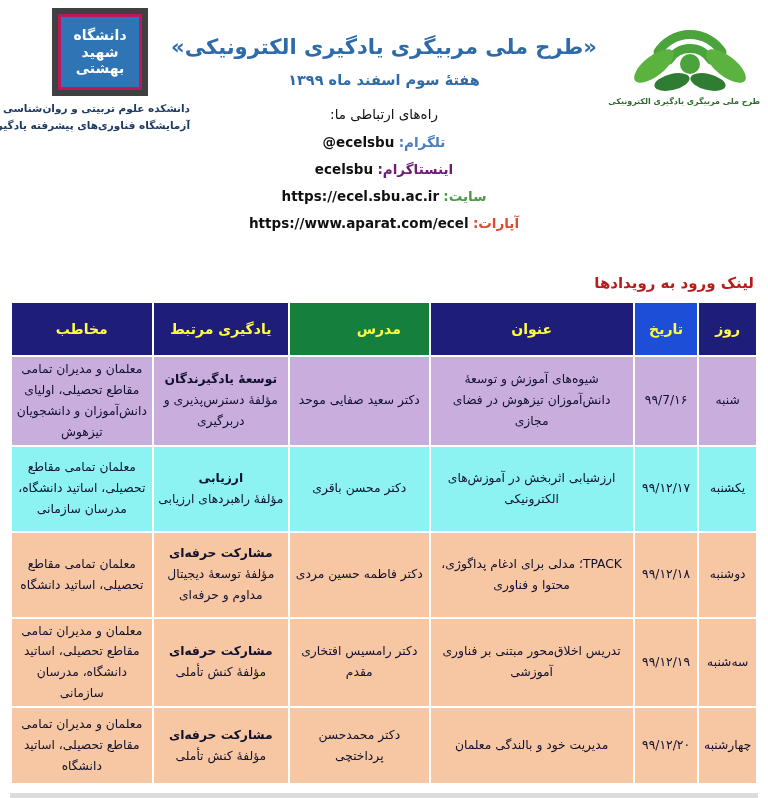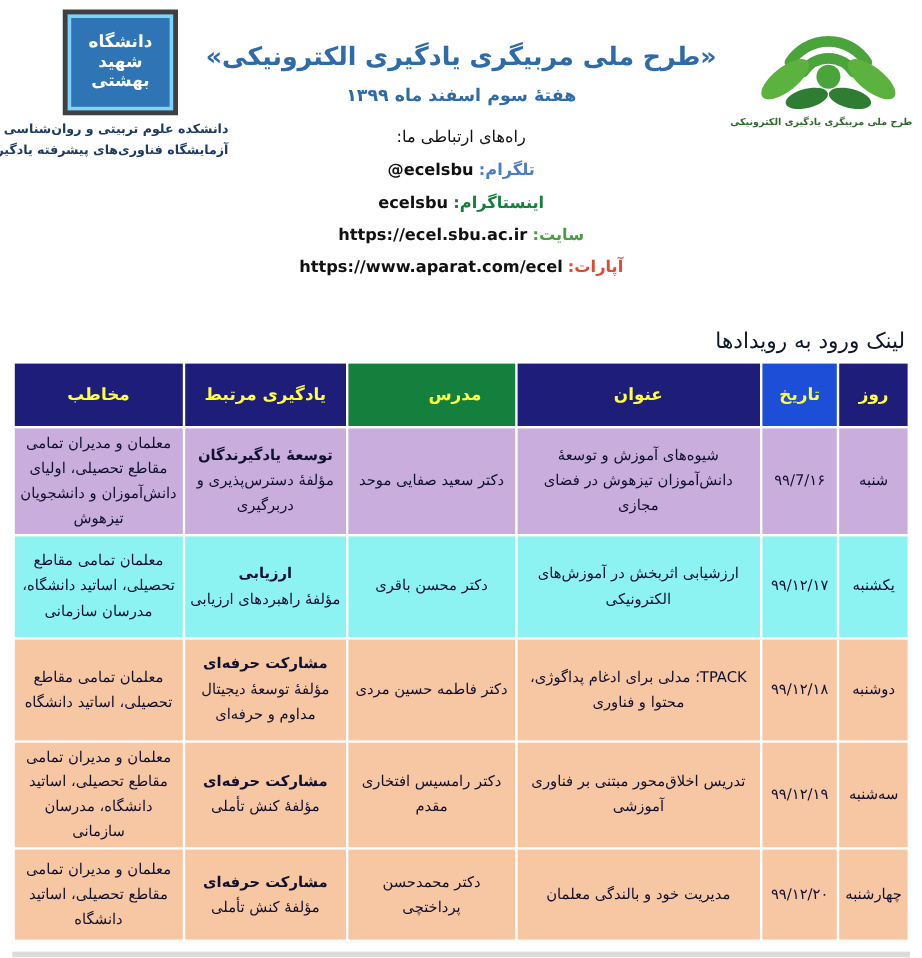--- a/index.html
+++ b/index.html
@@ -1,41 +1,41 @@
 <!DOCTYPE html>
 <html lang="fa"><head>
 <meta charset="utf-8">
 <style>
   * { margin:0; padding:0; box-sizing:border-box; }
   body { background:#fff; font-family:"DejaVu Sans", sans-serif; }
   .page { position:relative; width:768px; height:798px; background:#fff; overflow:hidden; margin:0 auto; direction:rtl; }
 
   
   .sbu-block { position:absolute; top:8px; left:10px; width:180px; direction:rtl; text-align:center; }
-  .sbu-logo { width:96px; height:88px; margin:0 auto; background:#7dd3fc; border:4px solid #404040; padding:3px; }
+  .sbu-logo { width:96px; height:88px; margin:0 auto; background:#be185d; border:6px solid #404040; padding:3px; }
   .sbu-logo-inner { width:100%; height:100%; background:#2f74b5; color:#fff; display:flex; flex-direction:column; align-items:center; justify-content:center; font-weight:bold; font-size:14px; line-height:1.2; }
   .sbu-caption { margin-top:4px; font-size:10.5px; font-weight:bold; color:#1d3a63; line-height:1.6; white-space:nowrap; }
 
   .title-block { position:absolute; top:14px; left:0; right:0; text-align:center; }
   .main-title { font-size:21px; font-weight:bold; color:#2e6ba8;margin-top:21px; }
   .sub-title { margin-top:13px; font-size:14.5px; font-weight:bold; color:#2e6ba8; }
 
   .ecel-block { position:absolute; top:4px; right:8px; width:140px; text-align:center; }
   .ecel-caption { font-size:8px; font-weight:bold; color:#2e6b2e; margin-top:1px; white-space:nowrap; }
 
   
   .contact { position:absolute; top:106px; left:0; right:0; text-align:center; direction:rtl; }
   .contact-heading { font-size:13.5px; color:#111; margin-bottom:12px; }
   .contact-line { margin-bottom:11px; font-size:13.5px; }
   .contact-label { font-weight:600; }
   .contact-value { font-weight:bold; color:#111; unicode-bidi:embed; }
 
   
   .events-line { position:absolute; top:272px; left:8px; right:14px; height:24px; direction:rtl; }
-  .events-label { position:absolute; right:0; top:2px; font-size:18px; font-weight:normal; color:#0f172a; }
+  .events-label { position:absolute; right:0; top:2px; font-size:15px; font-weight:bold; color:#b91c1c; }
   .events-url { position:absolute; right:170px; top:0; direction:ltr; font-family:"Liberation Serif","DejaVu Serif",serif; font-weight:bold; font-size:17px; color:#000; }
   .events-time { position:absolute; left:0; top:2px; font-size:14.5px; font-weight:bold; color:#000; }
 
   
   table.schedule { position:absolute; top:301px; right:10px; width:748px; border-collapse:separate; border-spacing:2.5px; table-layout:fixed; background:#fff; }
   table.schedule td, table.schedule th { text-align:center; vertical-align:middle; padding:2px 4px; overflow:hidden; }
   table.schedule th { color:#ffff42; font-size:14px; font-weight:bold; }
   table.schedule td { color:#10102e; font-size:12.3px; line-height:1.7; }
   .comp-main { font-weight:bold; display:block; }
   .comp-sub { display:block; }
@@ -83,21 +83,21 @@
     <div class="ecel-caption">طرح ملی مربیگری یادگیری الکترونیکی</div>
   </div>
 
   <div class="contact">
     <div class="contact-heading">راه‌های ارتباطی ما:</div>
     <div class="contact-line">
       <span class="contact-label" style="color: rgb(74, 126, 192);">تلگرام:</span>
       <span class="contact-value" dir="ltr">@ecelsbu</span>
     </div>
     <div class="contact-line">
-      <span class="contact-label" style="color: #15803d;">اینستاگرام:</span>
+      <span class="contact-label" style="color: #701a75;">اینستاگرام:</span>
       <span class="contact-value" dir="ltr">ecelsbu</span>
     </div>
     <div class="contact-line">
       <span class="contact-label" style="color: rgb(77, 156, 68);">سایت:</span>
       <span class="contact-value" dir="ltr">https://ecel.sbu.ac.ir</span>
     </div>
     <div class="contact-line">
       <span class="contact-label" style="color: rgb(224, 74, 48);">آپارات:</span>
       <span class="contact-value" dir="ltr">https://www.aparat.com/ecel</span>
     </div>

